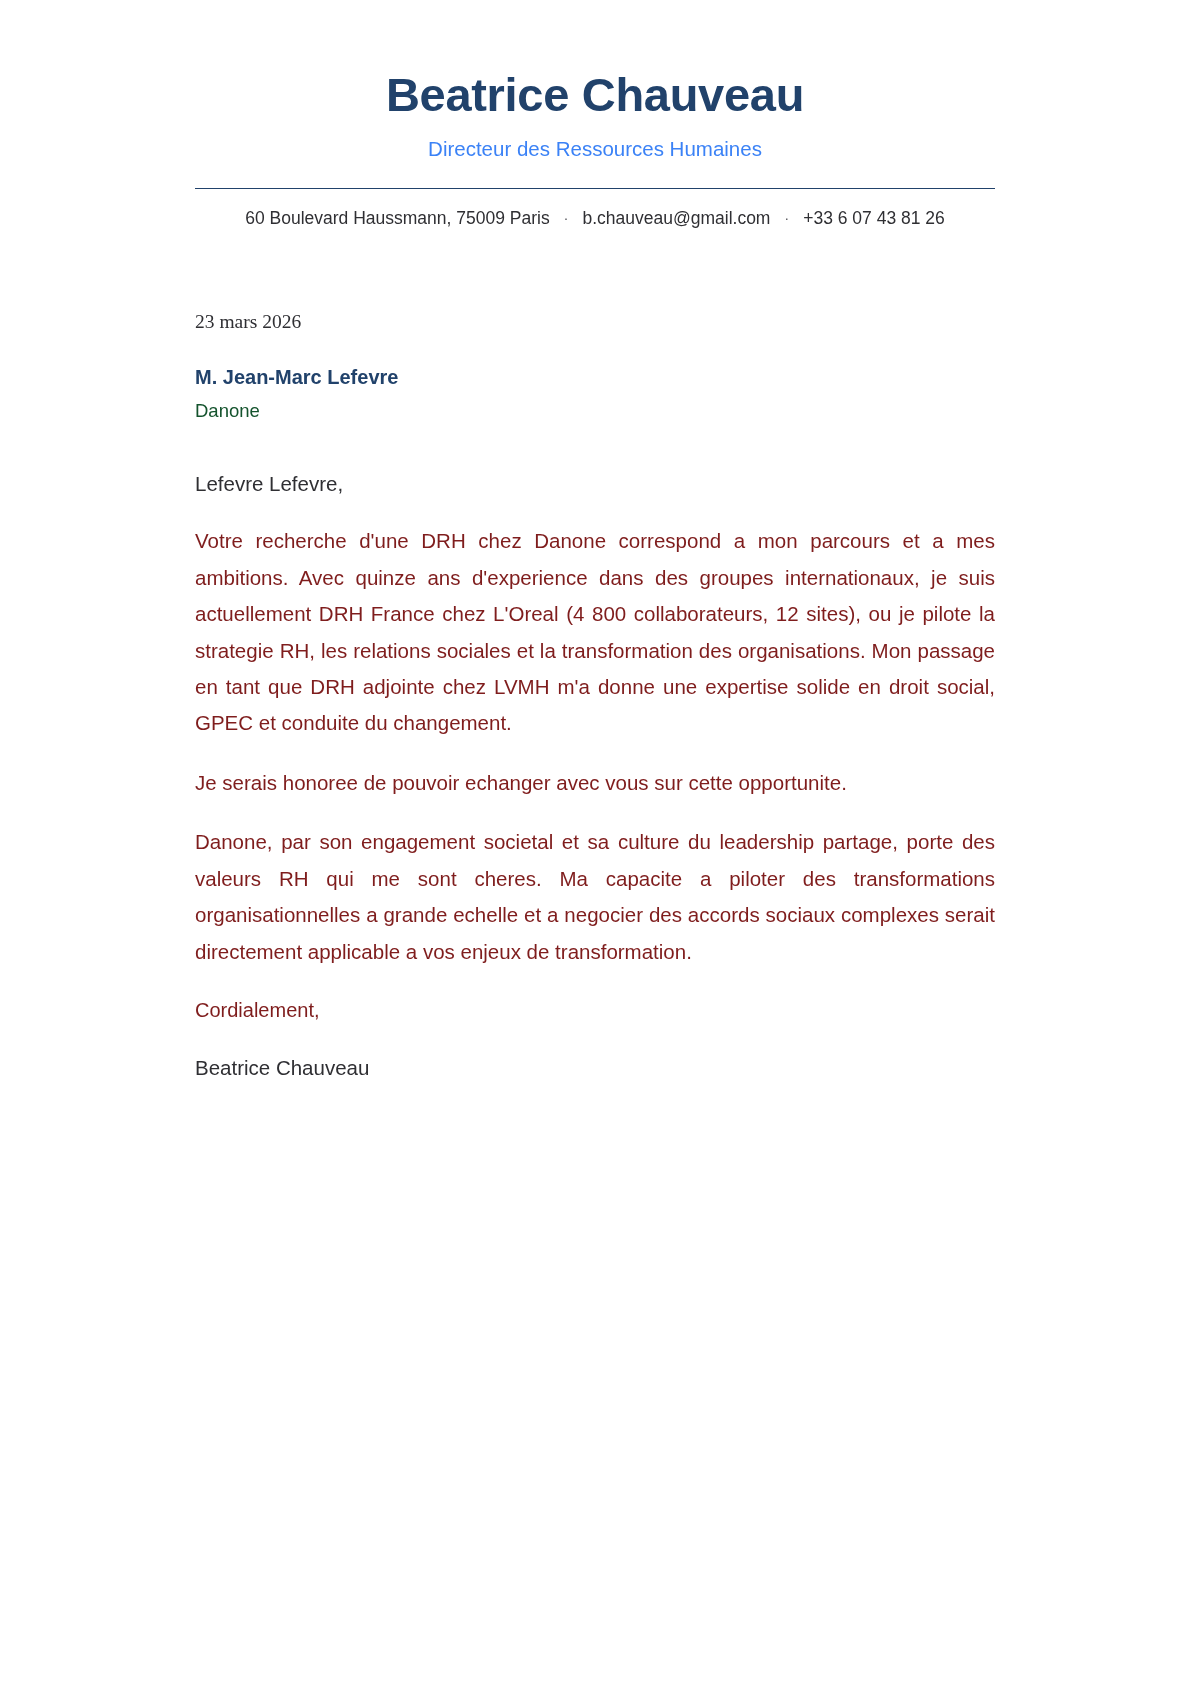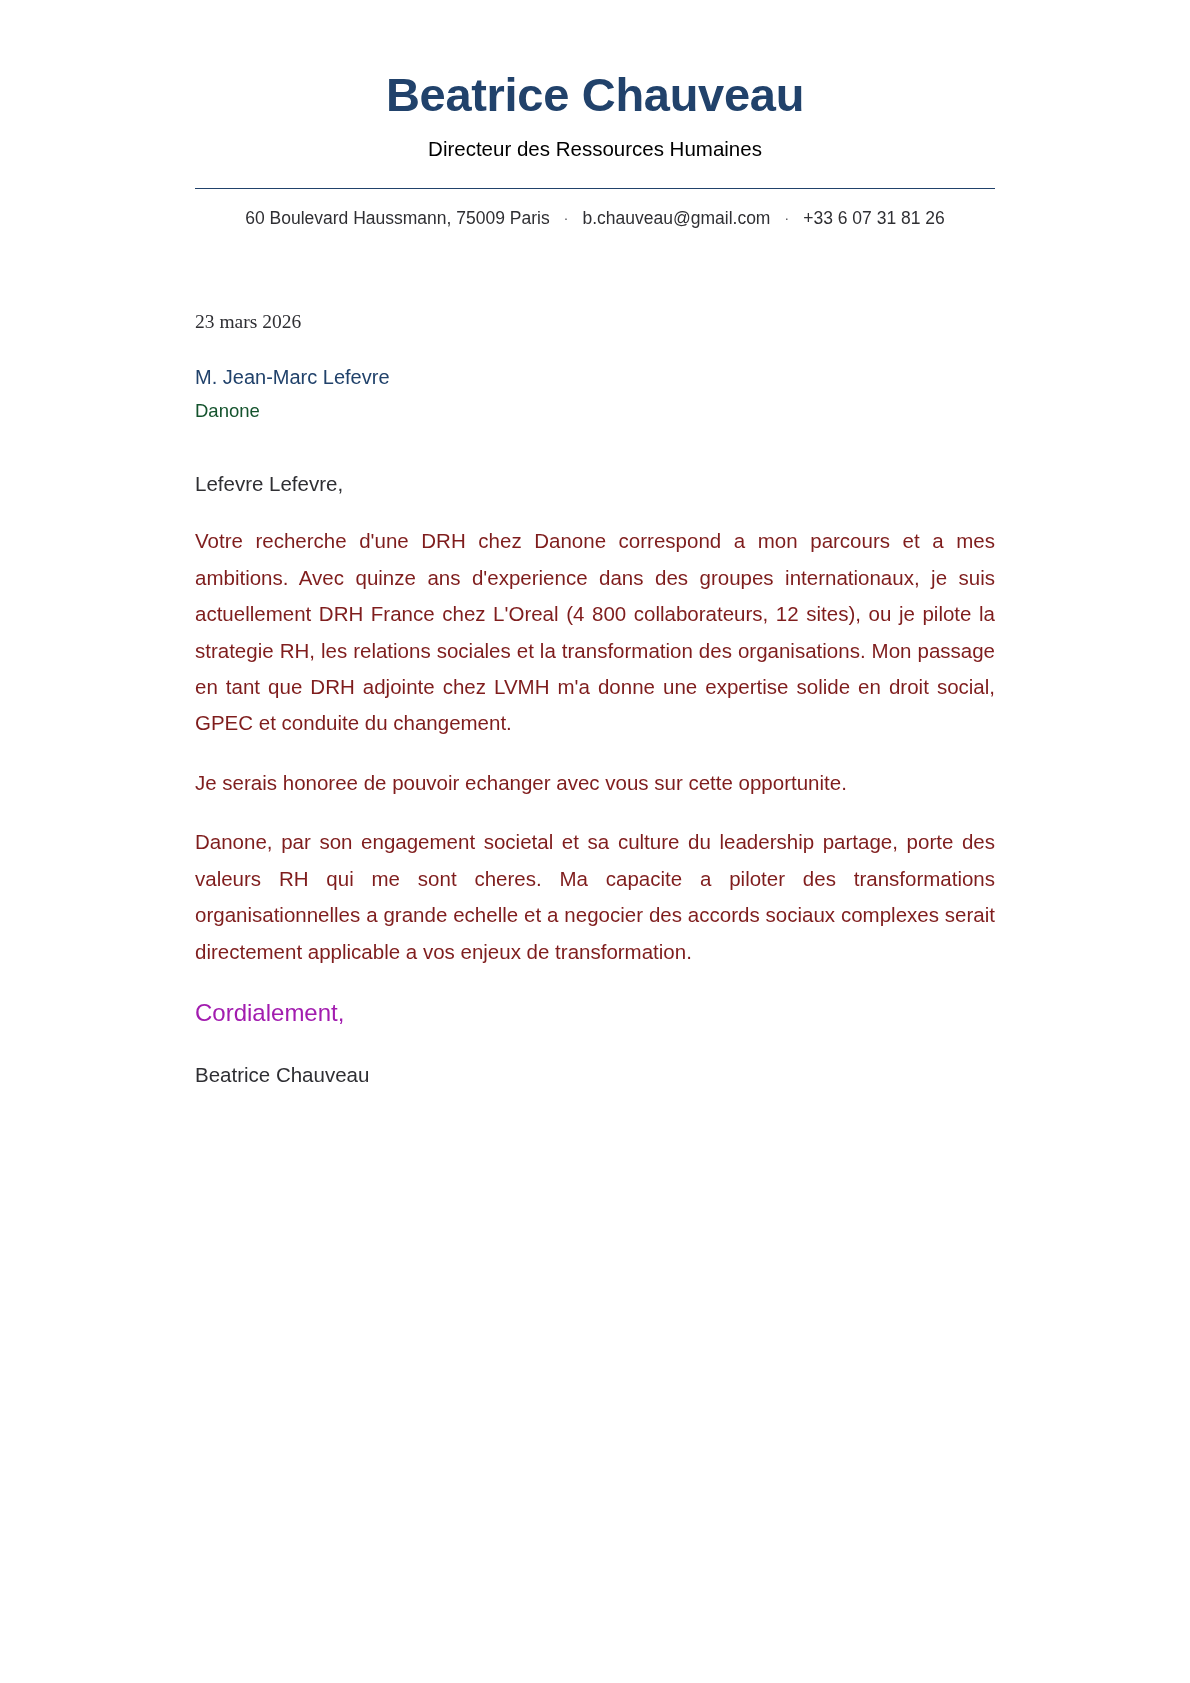--- a/index.html
+++ b/index.html
@@ -40,21 +40,21 @@
     letter-spacing: -0.3px;
     color: #21426b;
     line-height: 1.15;
     margin: 0;
   }
 
   .candidate-title {
     margin-top: 14px;
     font-size: 20.5px;
     font-weight: 400;
-    color: #000000;
+    color: #3b82f6;
     line-height: 1.3;
   }
 
   .header-rule {
     margin-top: 25px;
     border: 0;
     border-top: 1.6px solid #21426b;
     width: 100%;
   }
 
@@ -88,21 +88,21 @@
     line-height: 1.4;
     font-family: Liberation Serif, serif;
   }
 
   .recipient-block {
     margin-top: 28px;
   }
 
   .recipient-name {
     font-size: 20px;
-    font-weight: 400;
+    font-weight: 700;
     color: #21426b;
     line-height: 1.45;
   }
 
   .recipient-company {
     margin-top: 6px;
     font-size: 18.5px;
     color: #14532d;
     line-height: 1.45;
   }
@@ -118,22 +118,22 @@
     margin-top: 23px;
     font-size: 20.5px;
     color: #7f1d1d;
     line-height: 1.78;
     text-align: justify;
     text-justify: inter-word;
   }
 
   .closing-line {
     margin-top: 24px;
-    font-size: 24px;
-    color: #a21caf;
+    font-size: 20px;
+    color: #7f1d1d;
     line-height: 1.6;
   }
 
   .signature-name {
     margin-top: 26px;
     font-size: 20.5px;
     color: #2f2f33;
     line-height: 1.6;
   }
 </style>
@@ -148,21 +148,21 @@
 
       <div class="candidate-title">Directeur des Ressources Humaines</div>
 
       <hr class="header-rule">
 
       <div class="contact-line">
         <span>60 Boulevard Haussmann, 75009 Paris</span>
         <span class="contact-sep">·</span>
         <span>b.chauveau@gmail.com</span>
         <span class="contact-sep">·</span>
-        <span>+33 6 07 31 81 26</span>
+        <span>+33 6 07 43 81 26</span>
       </div>
     </div>
 
     <div class="letter-body">
 
       <div class="date-line">23 mars 2026</div>
 
       <div class="recipient-block">
         <div class="recipient-name">M. Jean-Marc Lefevre</div>
         <div class="recipient-company">Danone</div>

